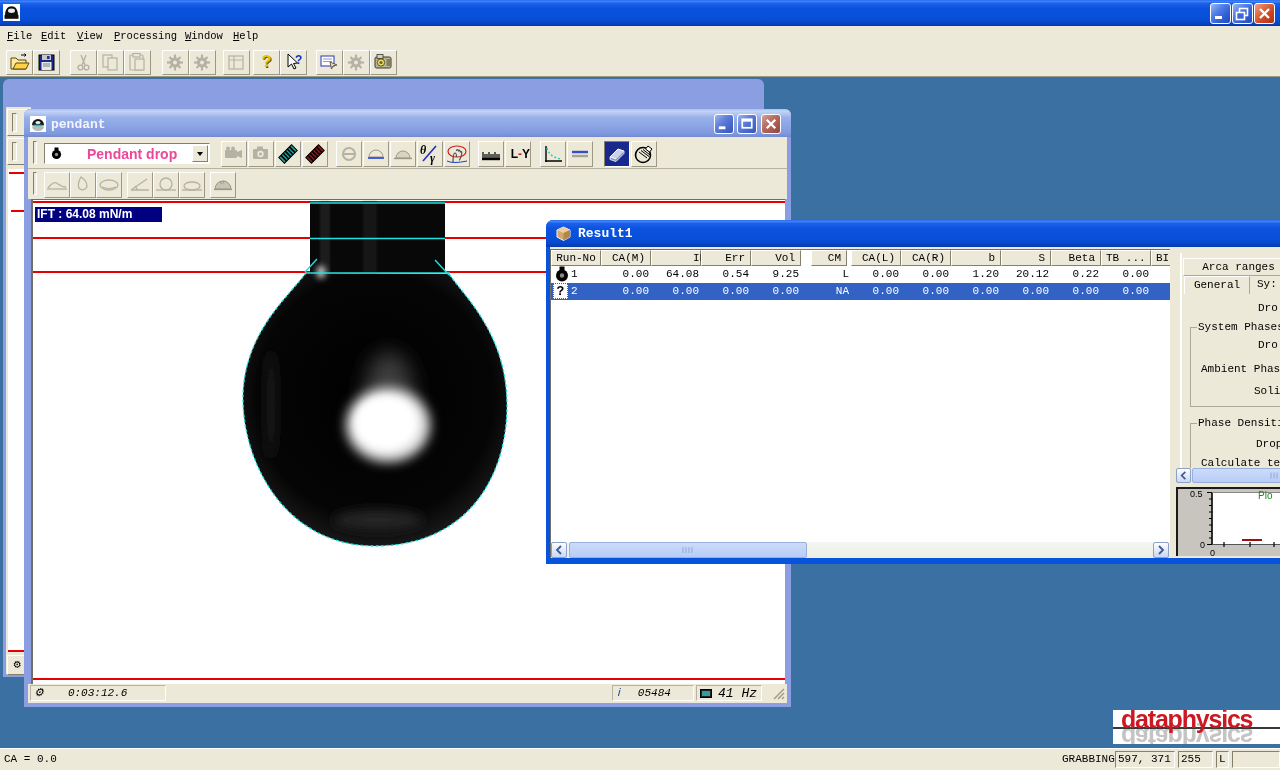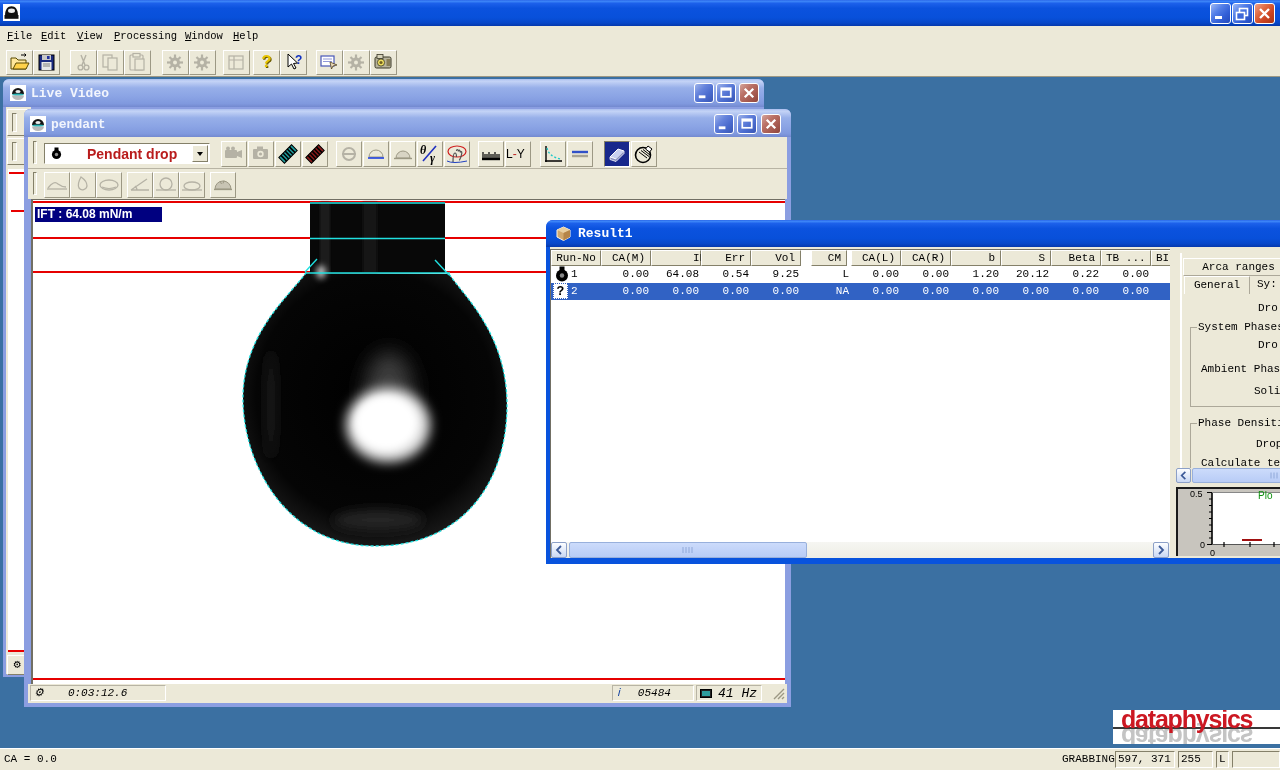--- a/index.html
+++ b/index.html
@@ -153,40 +153,20 @@
   <div class="tb-btn" style="left:370px;top:2px;"><svg width="25" height="23" viewBox="0 0 25 23">
         <rect x="4" y="6" width="16" height="11" rx="1.5" fill="#B8B49C" stroke="#3A3828" stroke-width="1"></rect>
         <rect x="6" y="3.5" width="6" height="4" fill="#D8D4BC" stroke="#3A3828" stroke-width="0.8"></rect>
         <circle cx="10" cy="11.5" r="3.6" fill="#F0E060" stroke="#3A3828" stroke-width="0.8"></circle>
         <circle cx="10" cy="11.5" r="1.6" fill="#706020"></circle>
         <rect x="15.5" y="8" width="3.5" height="7" fill="#887E58"></rect>
       </svg></div>
 </div>
 
 <div class="abs" style="left:3px;top:79px;width:761px;height:598px;background:#8B9EE1;border-radius:6px 6px 0 0;">
-  <div class="abs grad-inact" style="left:0;top:0;width:761px;height:28px;border-radius:6px 6px 0 0;">
-    <svg class="abs" style="left:7px;top:6px;" width="16" height="16" viewBox="0 0 16 16">
-      <rect width="16" height="16" fill="#fff"></rect>
-      <path d="M2 9 a6 6 0 0 1 12 0 z" fill="#151515"></path>
-      <ellipse cx="8" cy="9.6" rx="6" ry="1.2" fill="#30B8B8"></ellipse>
-      <path d="M2 10.6 a6 4.5 0 0 0 12 0 z" fill="#B9B9B9"></path>
-      <ellipse cx="8" cy="6.4" rx="2.6" ry="1.5" fill="#ECECEC"></ellipse>
-    </svg>
-    <div class="abs mono" style="left:28px;top:7px;font-size:13px;font-weight:bold;color:#F2F5FD;">Live Video</div>
-    <div class="cap cap-blue-i" style="left:691px;top:4px;width:20px;height:20px;"><svg width="18" height="18" viewBox="0 0 19 19">
-          <rect x="4" y="12" width="7" height="3" fill="#fff"></rect>
-        </svg></div>
-    <div class="cap cap-blue-i" style="left:713px;top:4px;width:20px;height:20px;"><svg width="18" height="18" viewBox="0 0 19 19">
-          <rect x="4.5" y="4.5" width="10" height="9" fill="none" stroke="#fff" stroke-width="1.8"></rect>
-          <rect x="4.5" y="4.5" width="10" height="2.5" fill="#fff"></rect>
-        </svg></div>
-    <div class="cap cap-red-i" style="left:736px;top:4px;width:20px;height:20px;"><svg width="18" height="18" viewBox="0 0 19 19">
-          <path d="M5 5 L14 14 M14 5 L5 14" stroke="#fff" stroke-width="2.4"></path>
-        </svg></div>
-  </div>
 
   <div class="abs" style="left:3px;top:28px;width:25px;height:567px;background:#ECE9D8;">
     <div class="abs raised" style="left:1px;top:2px;width:22px;height:27px;">
         <div class="abs sunken" style="left:4px;top:3px;width:5px;height:19px;background:#ECE9D8;"></div>
       </div>
     <div class="abs raised" style="left:1px;top:31px;width:22px;height:27px;">
         <div class="abs sunken" style="left:4px;top:3px;width:5px;height:19px;background:#ECE9D8;"></div>
       </div>
     <div class="abs" style="left:2px;top:62px;width:18px;height:481px;background:#FFFFFF;"></div>
     <div class="abs" style="left:3px;top:65px;width:17px;height:2px;background:#E80000;"></div>
@@ -221,21 +201,21 @@
 
   <div class="abs" style="left:4px;top:28px;width:759px;height:32px;background:#ECE9D8;border-bottom:1px solid #B8B4A4;">
     <div class="abs sunken" style="left:5px;top:4px;width:4px;height:23px;background:#ECE9D8;"></div>
 
     <div class="abs" style="left:16px;top:6px;width:166px;height:21px;border:1px solid;border-color:#848069 #fff #fff #848069;background:#fff;">
       <svg class="abs" style="left:5px;top:3px;" width="13" height="13" viewBox="0 0 13 13">
           <circle cx="6.5" cy="7.5" r="4.6" fill="#000"></circle>
           <rect x="4.5" y="0.5" width="4" height="3.5" fill="#000"></rect>
           <circle cx="6.5" cy="7.5" r="1.7" fill="#909090"></circle>
         </svg>
-      <div class="abs sans" style="left:25px;top:2px;font-size:14px;font-weight:bold;color:#b91c1c;padding-left:17px;">Pendant drop</div>
+      <div class="abs sans" style="left:25px;top:2px;font-size:14px;font-weight:bold;color:#ec4899;padding-left:17px;">Pendant drop</div>
       <div class="abs raised" style="right:1px;top:1px;width:16px;height:17px;"><svg width="14" height="15" viewBox="0 0 14 15">
             <path d="M4 6 L10 6 L7 10 Z" fill="#000"></path>
           </svg></div>
     </div>
     <div class="ptb-btn" style="left:193px;top:4px;"><svg width="24" height="24" viewBox="0 0 24 24">
           <g fill="#B5B2A5">
             <rect x="3" y="8" width="12" height="8" rx="1"></rect>
             <path d="M15 10 l5 -2 v8 l-5 -2 z"></path>
             <circle cx="6" cy="6.5" r="2"></circle>
             <circle cx="11" cy="6.5" r="2"></circle>
@@ -281,21 +261,21 @@
     <div class="ptb-btn" style="left:416px;top:4px;"><svg width="24" height="24" viewBox="0 0 24 24">
           <ellipse cx="12" cy="9.5" rx="9" ry="5.5" fill="none" stroke="#D02020" stroke-width="1.2"></ellipse>
           <path d="M8 20 c0-6 1-9 2-9 s1.5 2 1.5 4 M11.5 9 c0-2 1.5-2 1.8 0 M13.3 9.5 c0.4-2 1.8-1.6 1.8 0.4 M15.1 10.5 c0.6-1.6 1.9-1 1.7 0.8 c-0.4 3-1 5-2.5 7" fill="none" stroke="#505050" stroke-width="1.2"></path>
           <path d="M2 19 q6 3 20 0" fill="none" stroke="#2040C0" stroke-width="1"></path>
         </svg></div>
     <div class="ptb-btn" style="left:450px;top:4px;"><svg width="24" height="24" viewBox="0 0 24 24">
           <path d="M3 17 h18" stroke="#000" stroke-width="2.4"></path>
           <path d="M4 16 v-6 M6 16 v-4 M8 16 v-4 M10 16 v-6 M12 16 v-4 M14 16 v-4 M16 16 v-6 M18 16 v-4 M20 16 v-4" stroke="#000" stroke-width="1.2"></path>
         </svg></div>
     <div class="ptb-btn" style="left:477px;top:4px;">
-        <div class="sans" style="font-size:12px;font-weight:normal;line-height:24px;text-align:left;color:#000;">L<span style="color:#C02020;">-</span>Y</div>
+        <div class="sans" style="font-size:12px;font-weight:bold;line-height:24px;text-align:right;color:#000;">L<span style="color:#C02020;">-</span>Y</div>
       </div>
     <div class="ptb-btn" style="left:512px;top:4px;"><svg width="24" height="24" viewBox="0 0 24 24">
           <path d="M5 4 v16 M4 19 h17" stroke="#000" stroke-width="1.4"></path>
           <path d="M6 6 q2 9 14 11" fill="none" stroke="#20C8C8" stroke-width="1.4" stroke-dasharray="2 2"></path>
         </svg></div>
     <div class="ptb-btn" style="left:539px;top:4px;"><svg width="24" height="24" viewBox="0 0 24 24">
           <path d="M4 10 h16" stroke="#3050C8" stroke-width="2.4"></path>
           <path d="M4 14 h16" stroke="#A8A494" stroke-width="2.4"></path>
         </svg></div>
     <div class="ptb-btn" style="left:576px;top:4px;background:#18288C;border-color:#848069 #fff #fff #848069;"><svg width="24" height="24" viewBox="0 0 24 24">

